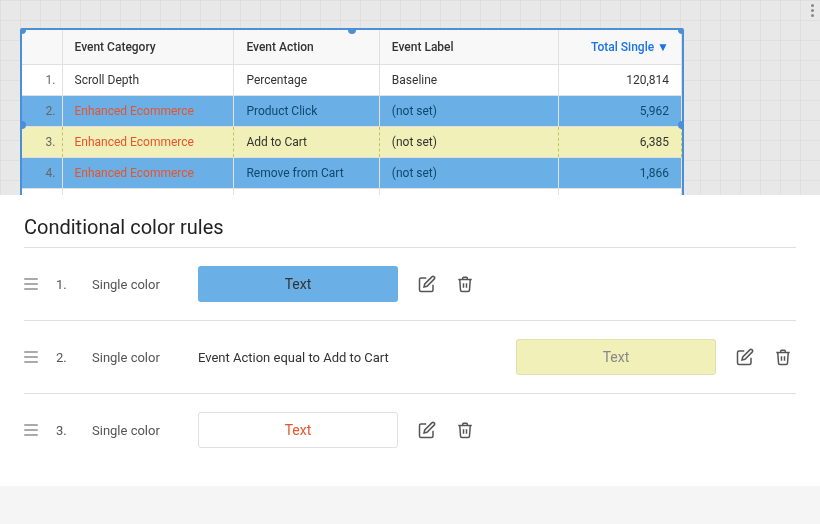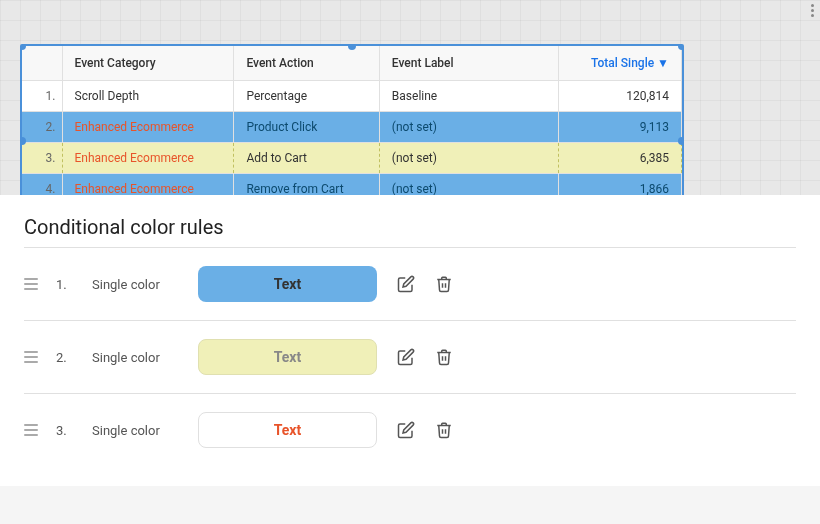--- a/index.html
+++ b/index.html
@@ -5,21 +5,21 @@
     * { box-sizing: border-box; margin: 0; padding: 0; }
     body {
       font-family: 'Roboto', Arial, sans-serif;
       font-size: 13px;
       background: #f5f5f5;
       color: #333;
     }
 
     .top-section {
       background: #e8e8e8;
-      padding: 32px 20px 0 20px;
+      padding: 16px 20px 0 20px;
       position: relative;
       text-decoration: underline;
     }
 
     .table-wrapper {
       display: inline-block;
       border: 2px solid #4a90d9;
       border-radius: 2px;
       overflow: hidden;
       position: relative;
@@ -198,28 +198,28 @@
     }
 
     .rule-condition {
       color: #333;
       font-size: 13px;
       flex: 1;
       min-width: 200px;
     }
 
     .rule-preview {
-      width: 179px;
+      width: 200px;
       height: 36px;
       display: flex;
       align-items: center;
       justify-content: center;
       font-size: 14px;
-      font-weight: 700;
-      border-radius: 8px;
+      font-weight: 400;
+      border-radius: 3px;
       border: 1px solid transparent;
     }
 
     .preview-blue {
       background: #6aafe6;
       color: #333;
     }
 
     .preview-yellow {
       background: #f0f0b8;
@@ -300,21 +300,21 @@
           <td>Scroll Depth</td>
           <td>Percentage</td>
           <td>Baseline</td>
           <td class="num">120,814</td>
         </tr>
         <tr class="row-blue">
           <td>2.</td>
           <td class="link">Enhanced Ecommerce</td>
           <td>Product Click</td>
           <td>(not set)</td>
-          <td class="num">9,113</td>
+          <td class="num">5,962</td>
         </tr>
         <tr class="row-yellow">
           <td>3.</td>
           <td class="link">Enhanced Ecommerce</td>
           <td>Add to Cart</td>
           <td>(not set)</td>
           <td class="num">6,385</td>
         </tr>
         <tr class="row-blue">
           <td>4.</td>
@@ -367,20 +367,21 @@
   </div>
 
   <div class="rule-row">
     <div class="drag-handle">
       <span></span>
         <span></span>
         <span></span>
     </div>
     <div class="rule-num">2.</div>
     <div class="rule-type">Single color</div>
+    <div class="rule-condition">Event Action equal to Add to Cart</div>
     <div class="rule-preview preview-yellow">Text</div>
     <div class="rule-actions">
       <button class="icon-btn">
         <svg viewBox="0 0 24 24" fill="none" stroke="#555" stroke-width="2">
           <path d="M11 4H4a2 2 0 0 0-2 2v14a2 2 0 0 0 2 2h14a2 2 0 0 0 2-2v-7"></path>
           <path d="M18.5 2.5a2.121 2.121 0 0 1 3 3L12 15l-4 1 1-4 9.5-9.5z"></path>
         </svg>
       </button>
       <button class="icon-btn">
         <svg viewBox="0 0 24 24" fill="none" stroke="#555" stroke-width="2">

